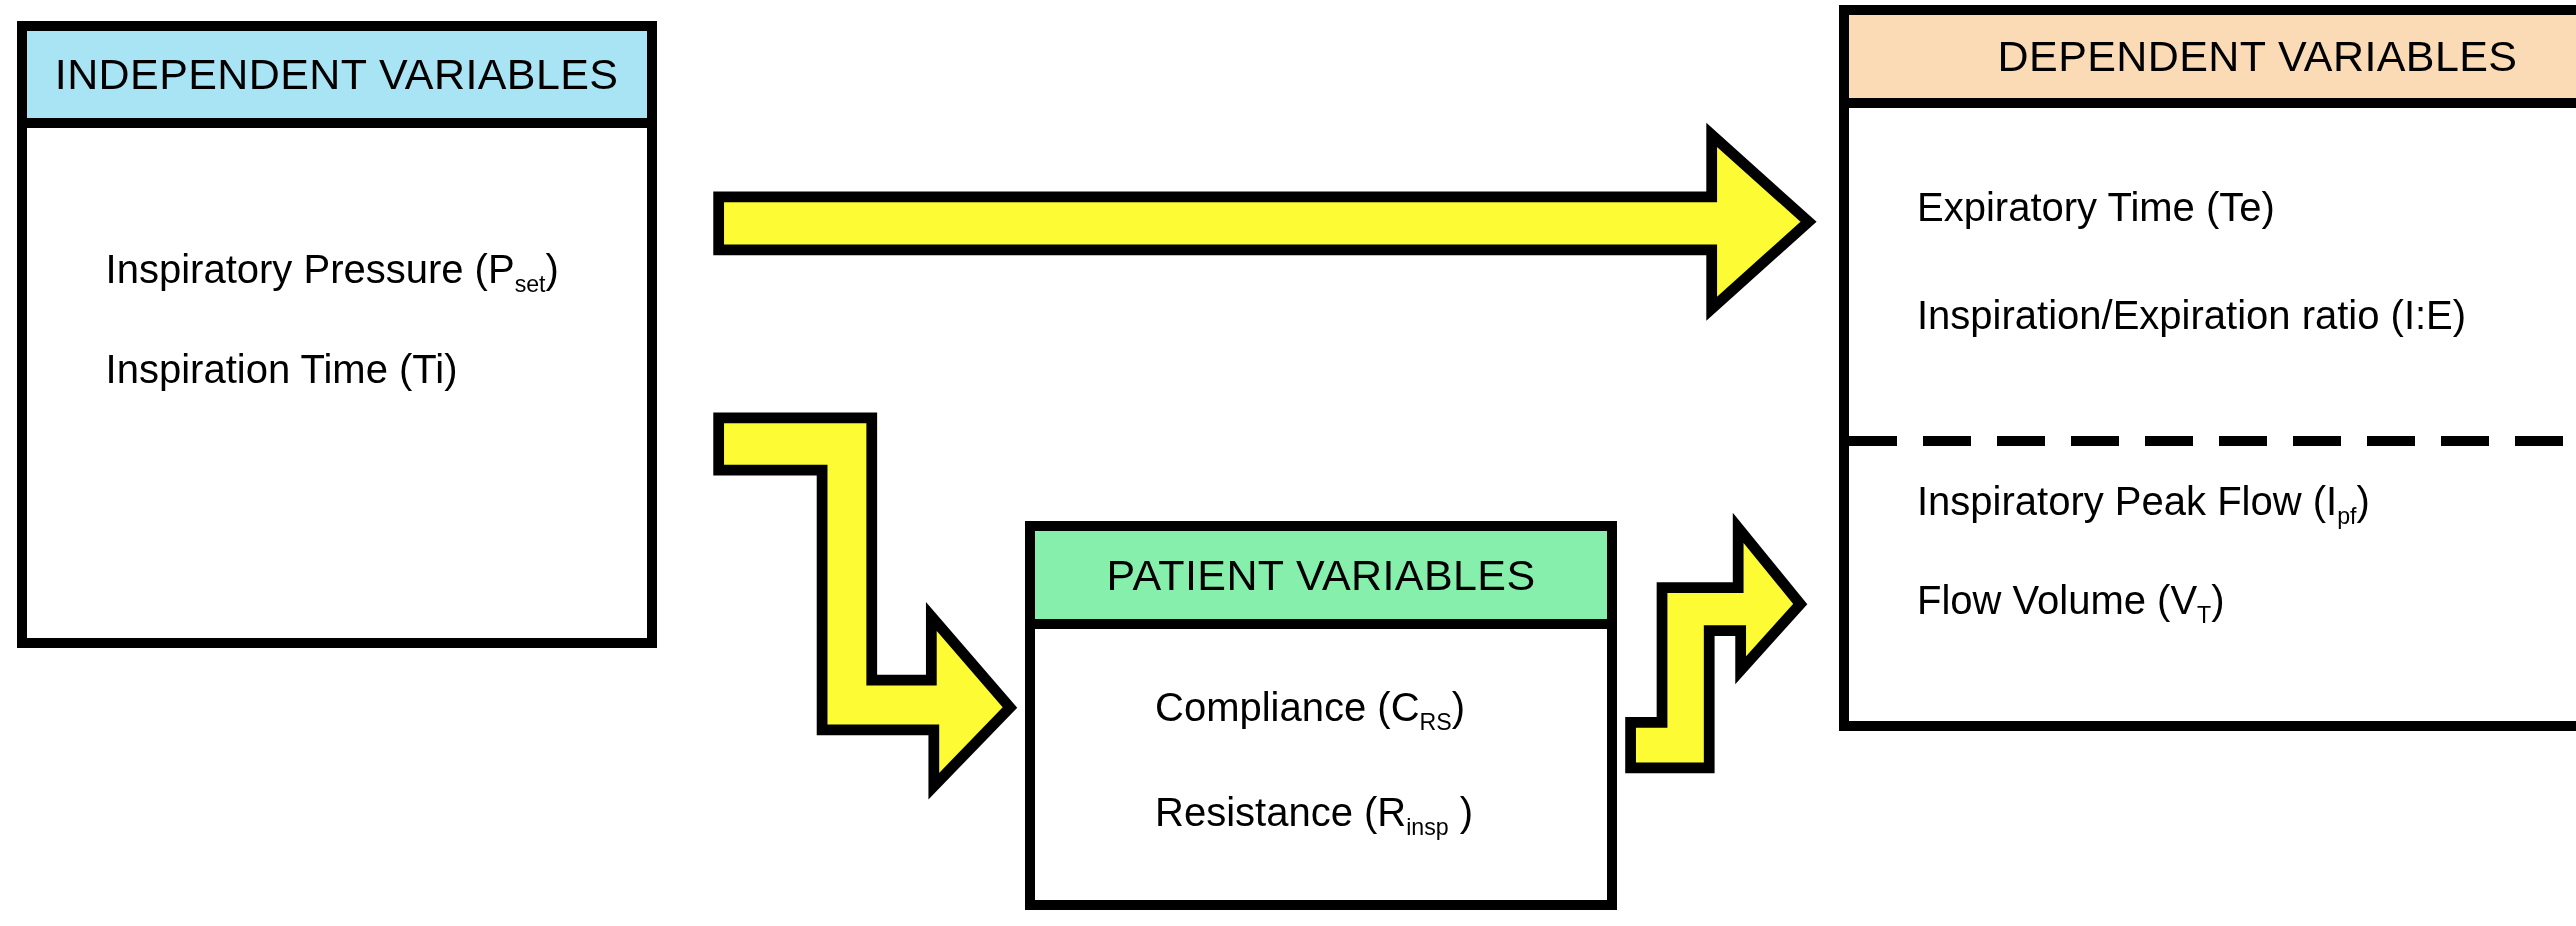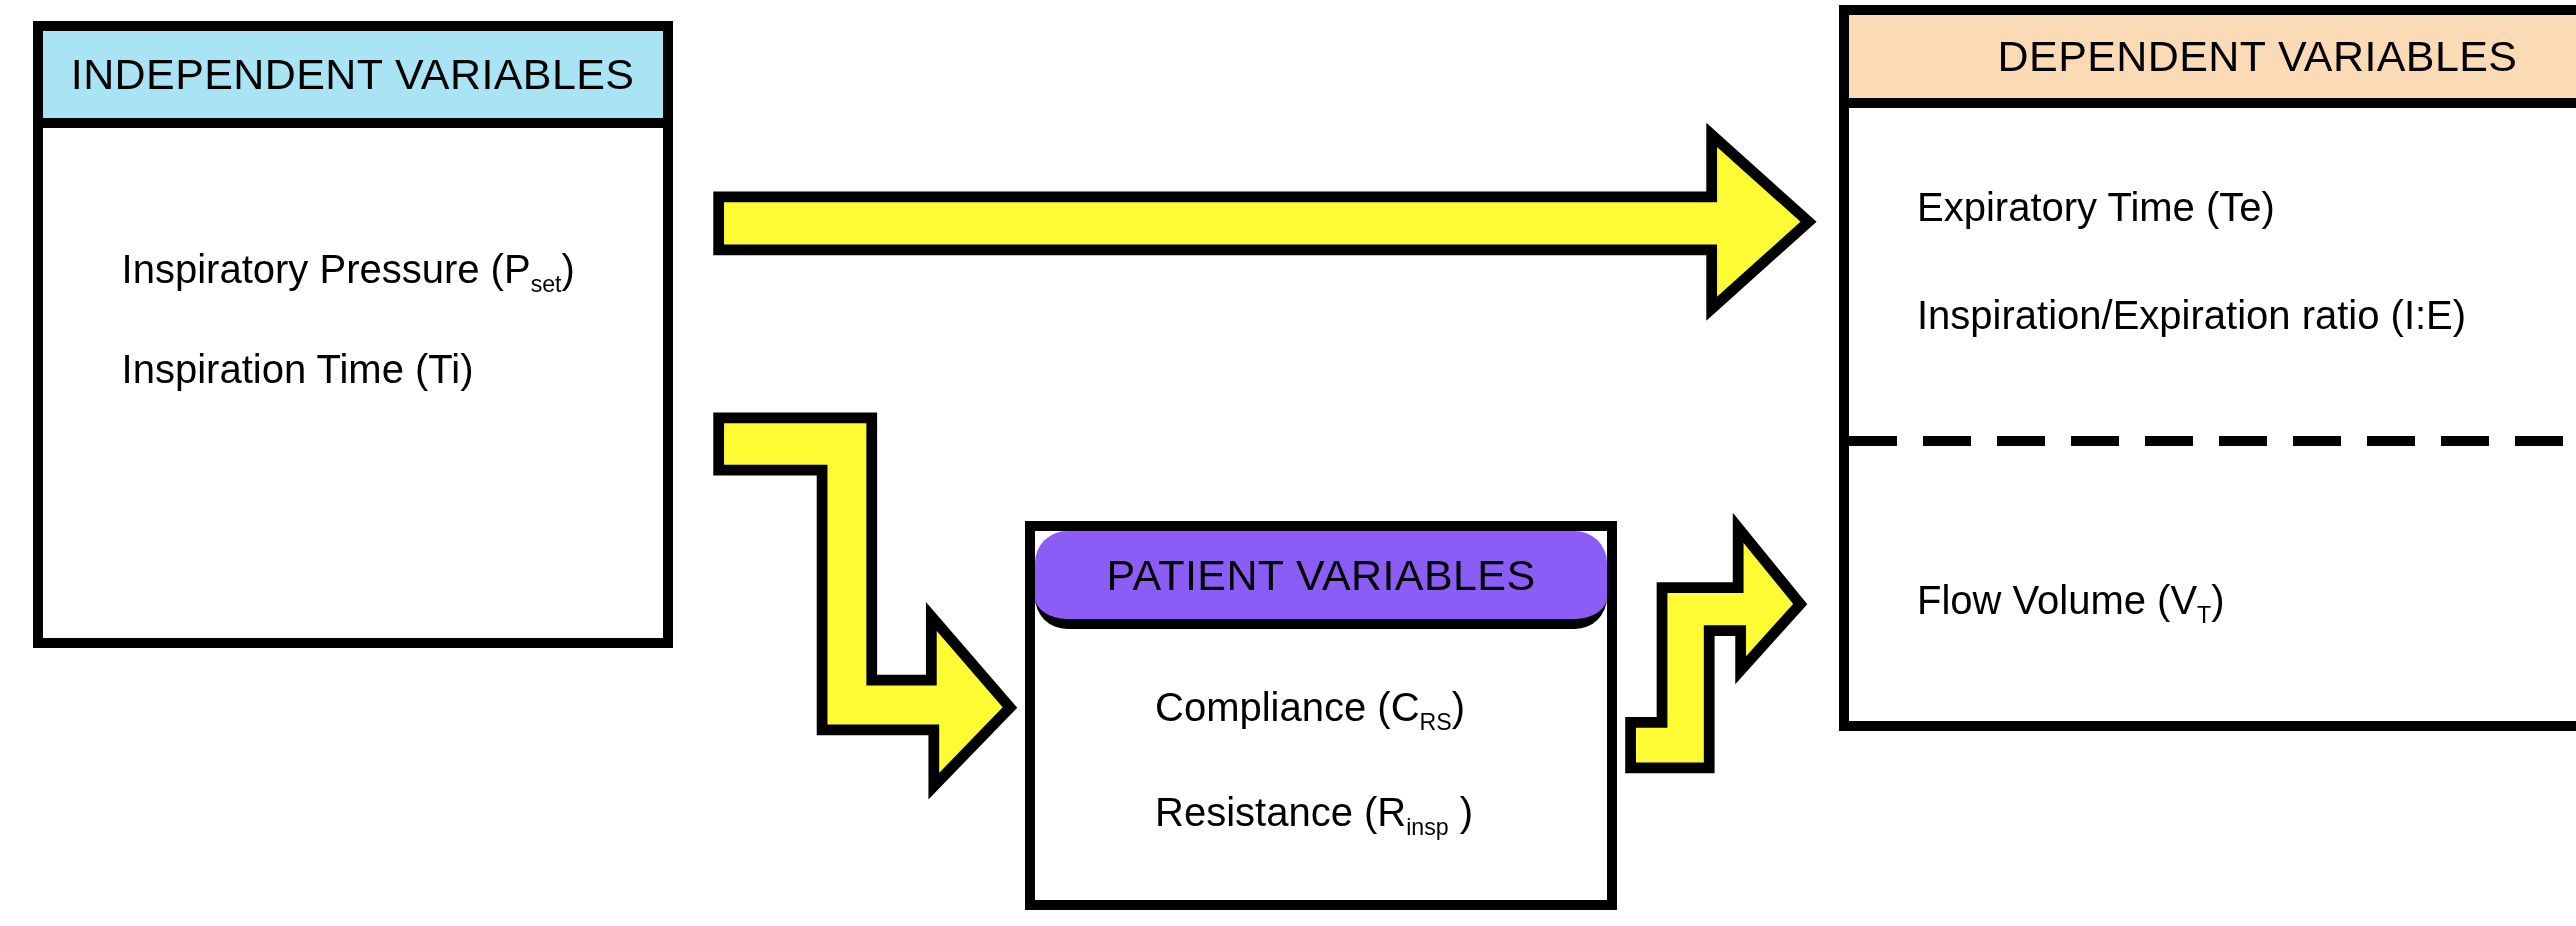--- a/index.html
+++ b/index.html
@@ -24,21 +24,21 @@
   }
   .box-header {
     position: absolute; left: 0; right: 0; top: 0;
     border-bottom: 10px solid #000000;
     box-sizing: border-box;
     display: flex; align-items: center; justify-content: center;
     font-size: 43px;
     letter-spacing: 0.4px;
     white-space: nowrap;
   }
-  .box-independent { left: 16.6px; top: 21px; width: 640px; height: 627px; margin-left: 16px; }
+  .box-independent { left: 16.6px; top: 21px; width: 640px; height: 627px; }
   .box-independent .box-header { height: 97px; }
   .box-patient { left: 1025px; top: 521px; width: 592px; height: 389px; }
   .box-patient .box-header { height: 98px; }
   .box-dependent { left: 1839px; top: 5px; width: 837px; height: 726px; }
   .box-dependent .box-header { height: 93px; }
 
   .item {
     position: absolute;
     transform: translateY(-50%);
     font-size: 40px;
@@ -89,21 +89,21 @@
     </div>
     <div class="item item-y1">
       <span>Inspiratory Pressure (P</span><sub>set</sub><span>)</span>
     </div>
     <div class="item item-y2">
       <span>Inspiration Time (Ti)</span><sub></sub><span></span>
     </div>
   </div>
 
   <div class="box box-patient">
-    <div class="box-header" style="background: #8b5cf6; border-radius: 32px;">
+    <div class="box-header" style="background: #86efac;">
       <span>PATIENT VARIABLES</span>
     </div>
     <div class="item item-y4">
       <span>Compliance (C</span><sub>RS</sub><span>)</span>
     </div>
     <div class="item item-y5">
       <span>Resistance (R</span><sub>insp</sub><span> )</span>
     </div>
   </div>
 
@@ -111,19 +111,22 @@
     <div class="box-header" style="background: rgb(251, 218, 182);">
       <span>DEPENDENT VARIABLES</span>
     </div>
     <div class="item item-y6">
       <span>Expiratory Time (Te)</span><sub></sub><span></span>
     </div>
     <div class="item item-y7">
       <span>Inspiration/Expiration ratio (I:E)</span><sub></sub><span></span>
     </div>
     <div class="dashed-divider"></div>
+    <div class="item item-y8">
+      <span>Inspiratory Peak Flow (I</span><sub>pf</sub><span>)</span>
+    </div>
     <div class="item item-y9">
       <span>Flow Volume (V</span><sub>T</sub><span>)</span>
     </div>
   </div>
 
 </div>
 
 
 </body></html>

